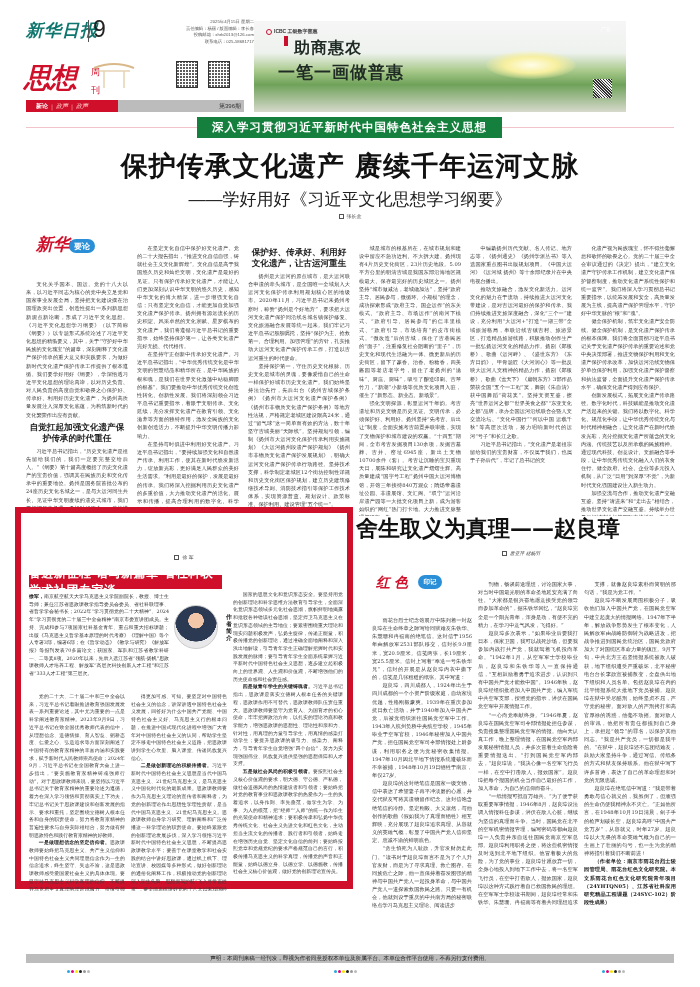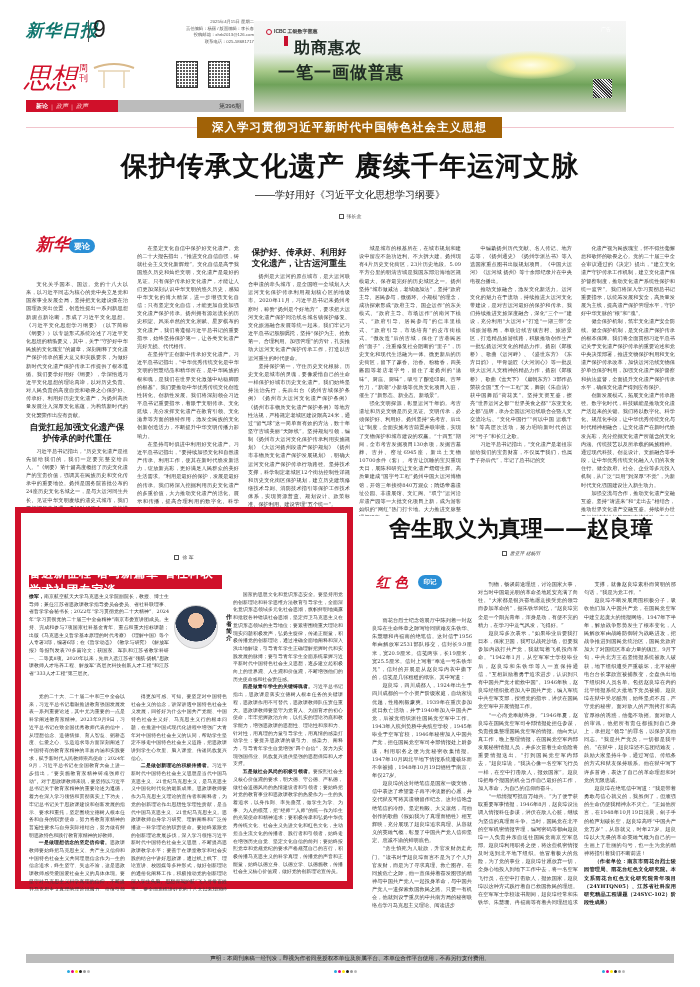--- a/index.html
+++ b/index.html
@@ -5,22 +5,22 @@
   * { box-sizing: border-box; margin: 0; padding: 0; }
   html, body { width: 700px; height: 987px; background: #fff; overflow: hidden; }
   body { font-family: "DejaVu Serif", serif; color: #222; position: relative; }
 
   
   .masthead { position: absolute; left: 0; top: 0; width: 700px; height: 112px; }
   .paper-logo { position: absolute; left: 26px; top: 19px; font-size: 17px; font-weight: bold; color: #0f766e; font-style: italic; letter-spacing: 1px; }
   .page-num-divider { position: absolute; left: 88px; top: 20px; width: 1px; height: 22px; background: #555; }
   .page-num { position: absolute; left: 93px; top: 16px; font-family: "Liberation Sans", sans-serif; font-size: 23px; color: #222; }
   .meta-block { position: absolute; left: 164px; top: 19px; width: 90px; font-family: "Liberation Sans", sans-serif; font-size: 4.3px; line-height: 6.6px; color: #555; text-align: right; }
-  .section-logo { position: absolute; left: 24px; top: 60px; font-size: 27px; font-weight: normal; color: #d0102a; font-style: italic; letter-spacing: -1px; }
-  .section-weekly { position: absolute; left: 79px; top: 63px; font-size: 9px; line-height: 10px; color: #d0102a; width: 10px; }
+  .section-logo { position: absolute; left: 24px; top: 60px; font-size: 27px; font-weight: bold; color: #d0102a; font-style: italic; letter-spacing: -1px; }
+  .section-weekly { position: absolute; left: 91px; top: 63px; font-size: 9px; line-height: 18px; color: #d0102a; width: 10px; }
   .section-ornament { position: absolute; left: 92px; top: 58px; width: 44px; height: 34px; }
   .qr { position: absolute; top: 61px; width: 22px; height: 27px; background:
       repeating-linear-gradient(0deg, #333 0 2px, #fff 2px 3px),
       repeating-linear-gradient(90deg, #333 0 2px, #fff 2px 3px);
       background-blend-mode: screen; border: 1px solid #333; }
   .qr1 { left: 176px; } .qr2 { left: 208px; }
   .nav-bar { position: absolute; left: 26px; top: 100px; width: 218px; height: 12px; background: #bcbcbc; }
   .nav-red { position: absolute; left: 0; top: 0; width: 92px; height: 12px; background: #d0102a; display: flex; align-items: center; padding-left: 10px; gap: 3px; font-size: 6px; color: #fff; }
   .nav-red .sep { color: #f6b3b3; }
   .nav-red .dim { color: #f9c7c7; font-style: italic; }
@@ -33,25 +33,25 @@
   .ad-brand { position: absolute; left: 10px; top: 7px; font-family: "Liberation Sans", sans-serif; font-size: 5px; font-weight: bold; color: #333; }
   .ad-brand .logo-dot { display: inline-block; width: 6px; height: 6px; border-radius: 50%; border: 1px solid #c8102e; vertical-align: middle; margin: 0 2px; }
   .ad-line1 { position: absolute; left: 40px; top: 17px; font-size: 16px; font-weight: bold; color: #1f2b24; letter-spacing: 1px; }
   .ad-line2 { position: absolute; left: 24px; top: 40px; font-size: 17px; font-weight: bold; color: #1f2b24; letter-spacing: 1px; text-align: center; }
   .ad-tag { position: absolute; right: 15px; top: 5px; font-size: 5px; color: #fff; }
   .ad-qr { position: absolute; right: 14px; top: 58px; width: 19px; height: 19px; background: repeating-linear-gradient(45deg,#333 0 1px,#eee 1px 2px); }
   .ad-seal { position: absolute; left: 30px; top: 15px; width: 4px; height: 10px; background: #c8102e; }
 
   
   .rule-line { position: absolute; left: 26px; top: 127px; width: 648px; height: 1px; background: #f1c4cc; }
-  .theme-banner { position: absolute; left: 197px; top: 117px; width: 305px; height: 21px; background: #a16207; color: #fff; font-size: 11.5px; font-weight: bold; display: flex; align-items: center; justify-content: center; letter-spacing: 1px; }
+  .theme-banner { position: absolute; left: 197px; top: 117px; width: 305px; height: 21px; background: #15803d; color: #fff; font-size: 11.5px; font-weight: bold; display: flex; align-items: center; justify-content: center; letter-spacing: 1px; }
 
   
   .headline { position: absolute; left: 0; top: 148px; width: 700px; text-align: center; font-size: 27px; font-weight: bold; color: #111; letter-spacing: 1px; }
-  .subhead { position: absolute; left: 0; top: 188px; width: 700px; text-align: center; font-family: "Liberation Sans", sans-serif; font-size: 10px; color: #222; }
+  .subhead { position: absolute; left: 0; top: 188px; width: 700px; text-align: center; font-family: "Liberation Sans", sans-serif; font-size: 17px; color: #222; }
   .byline { position: absolute; left: 0; top: 213px; width: 700px; text-align: center; font-size: 5px; color: #444; }
   .byline .box { display: inline-block; width: 5px; height: 5px; border: 0.6px solid #555; vertical-align: middle; margin-right: 3px; }
 
   
   .col { position: absolute; font-size: 5.2px; line-height: 8.15px; color: #3a3a3a; text-align: justify; overflow: hidden; margin-top: 12px; }
   .col p { text-indent: 2em; }
   .col h4 { font-size: 8.6px; line-height: 11px; font-weight: bold; color: #222; text-align: center; margin: 3px 0 3px; }
   .col .lead { font-weight: bold; color: #222; }
   .col .sign { font-weight: bold; color: #222; text-indent: 2em; }
 
@@ -63,21 +63,21 @@
   .boxed { position: absolute; left: 15px; top: 507px; width: 338px; height: 382px; border: 6px solid #d0102a; border-bottom-width: 8px; background: #fff; }
   .boxed-title { position: absolute; left: 0; top: 8px; width: 100%; text-align: center; font-size: 22px; font-weight: bold; color: #111; }
   .boxed-byline { position: absolute; left: 0; top: 41px; width: 100%; text-align: center; font-size: 4.8px; color: #444; }
   .column-banner { position: absolute; left: 8px; top: 62px; width: 193px; height: 14px; background: #d0102a; color: #fff; font-size: 12px; font-weight: bold; display: flex; align-items: center; justify-content: center; letter-spacing: .5px; }
   .author-bio { position: absolute; left: 8px; top: 80px; width: 193px; font-size: 4.9px; line-height: 7.7px; color: #333; text-align: justify; }
   .author-bio b { color: #111; }
   .author-photo { position: absolute; left: 153px; top: 92px; width: 44px; height: 44px; border-radius: 50%; background: radial-gradient(circle at 50% 35%, #f2c6a8 0 22%, #2b3a52 23% 60%, #e8e8ea 61%); border: 1px solid #ccc; }
   .author-label { position: absolute; left: 205px; top: 100px; width: 8px; font-size: 6px; font-weight: bold; line-height: 7px; color: #222; }
 
   
-  .right-title { position: absolute; left: 356px; top: 514px; width: 330px; text-align: center; font-size: 22px; font-weight: bold; color: #111; }
+  .right-title { position: absolute; left: 356px; top: 514px; width: 330px; text-align: left; font-size: 22px; font-weight: bold; color: #111; }
   .right-byline { position: absolute; left: 356px; top: 550px; width: 330px; text-align: center; font-size: 4.8px; color: #444; font-style: italic; }
   .red-memory-logo { position: absolute; left: 376px; top: 572px; width: 82px; height: 30px; }
   .red-memory-logo .w { font-size: 14px; color: #d0102a; font-weight: bold; font-style: italic; letter-spacing: 4px; }
   .red-memory-logo .pill { position: absolute; left: 42px; top: 3px; width: 24px; height: 14px; border-radius: 7px; background: #2a8fd6; color: #fff; font-size: 6.5px; font-weight: bold; display: flex; align-items: center; justify-content: center; }
 
   
   .disclaimer { position: absolute; left: 26px; top: 954px; width: 648px; height: 9px; background: #bcbcbc; font-family: "Liberation Sans", sans-serif; font-size: 5.6px; color: #222; text-align: center; line-height: 9px; }
   .reg-marks { position: absolute; top: 970px; display: flex; gap: 1px; }
   .reg-marks span { display: inline-block; width: 3px; height: 3px; border-radius: 50%; }
 </style>

